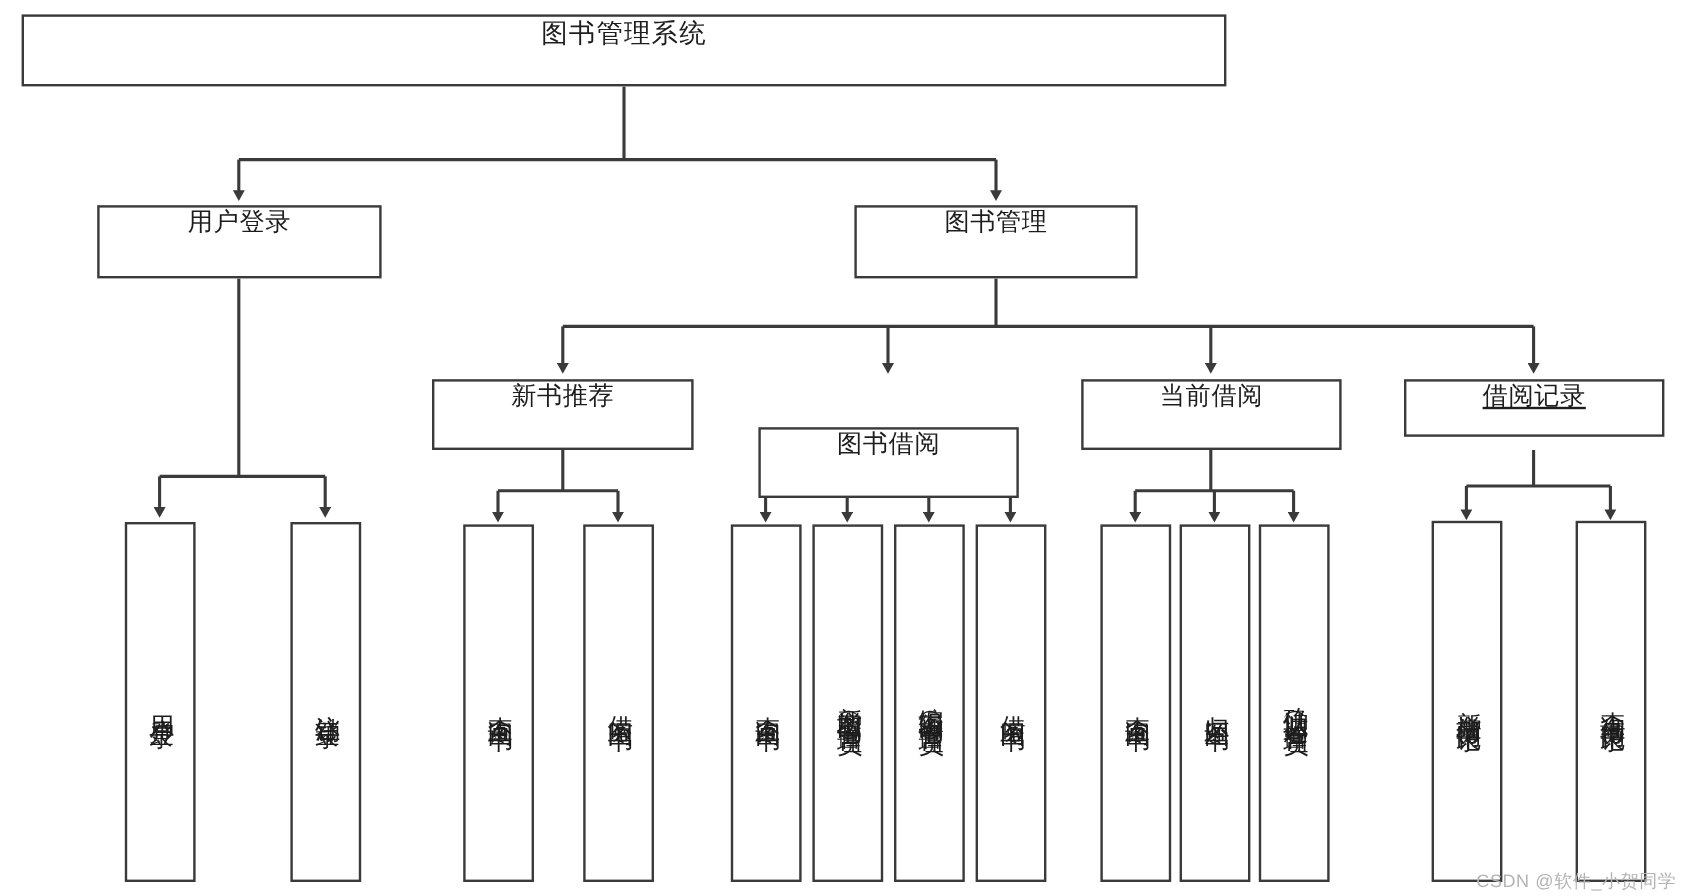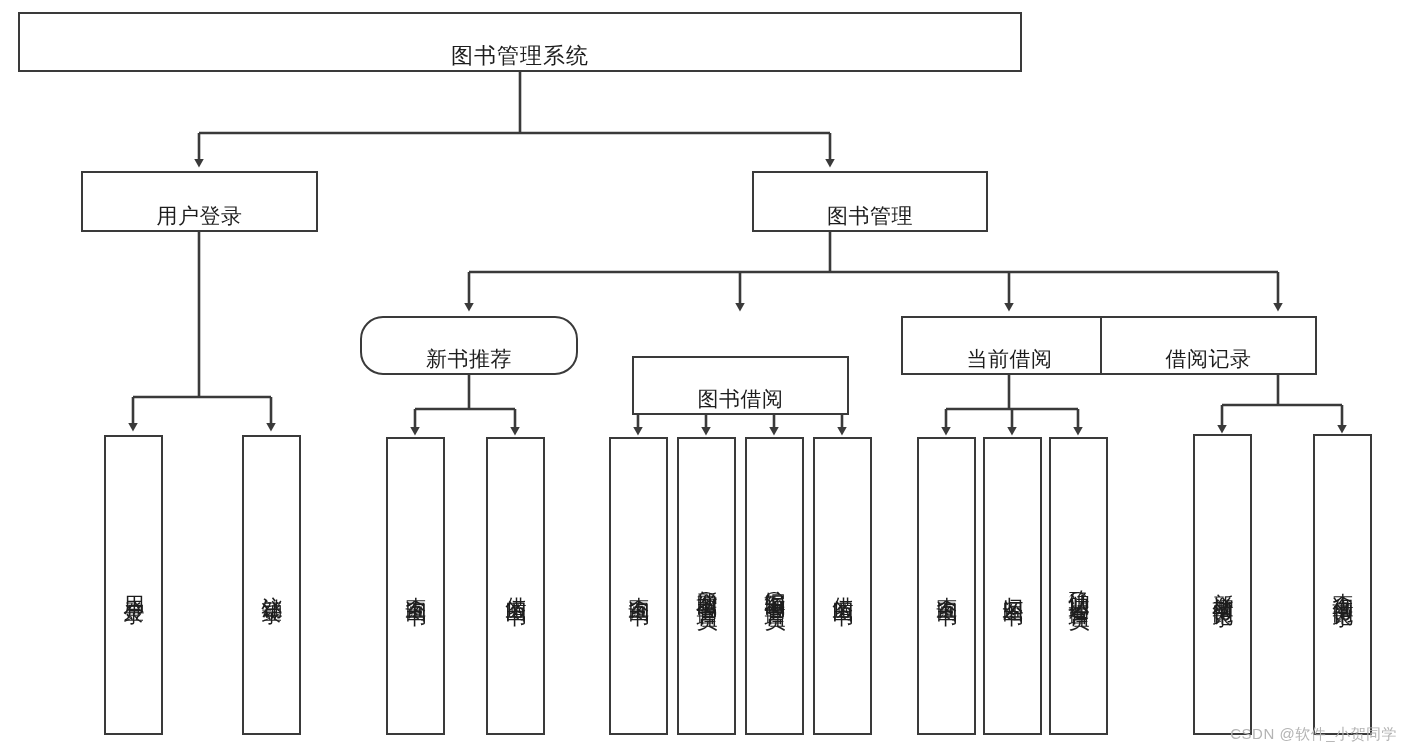--- a/index.html
+++ b/index.html
@@ -25,21 +25,21 @@
     width: 1405px;
     height: 747px;
     pointer-events: none;
   }
   .node {
     position: absolute;
     box-sizing: border-box;
     background: #ffffff;
     border: 2px solid #3a3a3a;
     display: flex;
-    align-items: flex-end;
+    align-items: flex-start;
     justify-content: center;
     text-align: center;
     color: #1d1d1d;
     line-height: 1.28;
   }
   .node-h {
     font-size: 21px;
     letter-spacing: 0.5px;
   }
   .node-root {
@@ -128,37 +128,37 @@
   </svg>
 
   <div class="node node-root" style="left:18px; top:12px; width:1004px; height:60px;">
     <span>图书管理系统</span>
   </div>
 
   <div class="node node-h" style="left:81px; top:171px; width:237px; height:61px;">
     <span>用户登录</span>
   </div>
 
-  <div class="node node-h" style="left:712px; top:171px; width:236px; height:61px;margin-left:40px;">
+  <div class="node node-h" style="left:712px; top:171px; width:236px; height:61px;">
     <span>图书管理</span>
   </div>
 
-  <div class="node node-h" style="left:360px; top:316px; width:218px; height:59px;border-radius:23px;">
+  <div class="node node-h" style="left:360px; top:316px; width:218px; height:59px;">
     <span>新书推荐</span>
   </div>
 
   <div class="node node-h" style="left:632px; top:316px; width:217px; height:59px;margin-top:40px;">
     <span>图书借阅</span>
   </div>
 
   <div class="node node-h" style="left:901px; top:316px; width:217px; height:59px;">
     <span>当前借阅</span>
   </div>
 
-  <div class="node node-h" style="left:1100px; top:316px; width:217px; height:59px;">
+  <div class="node node-h" style="left:1170px; top:316px; width:217px; height:48px;text-decoration:underline;">
     <span>借阅记录</span>
   </div>
 
   <div class="node node-v" style="left:104px; top:435px; width:59px; height:300px;">
     <span>用户登录</span>
   </div>
 
   <div class="node node-v" style="left:242px; top:435px; width:59px; height:300px;">
     <span>注销登录</span>
   </div>

